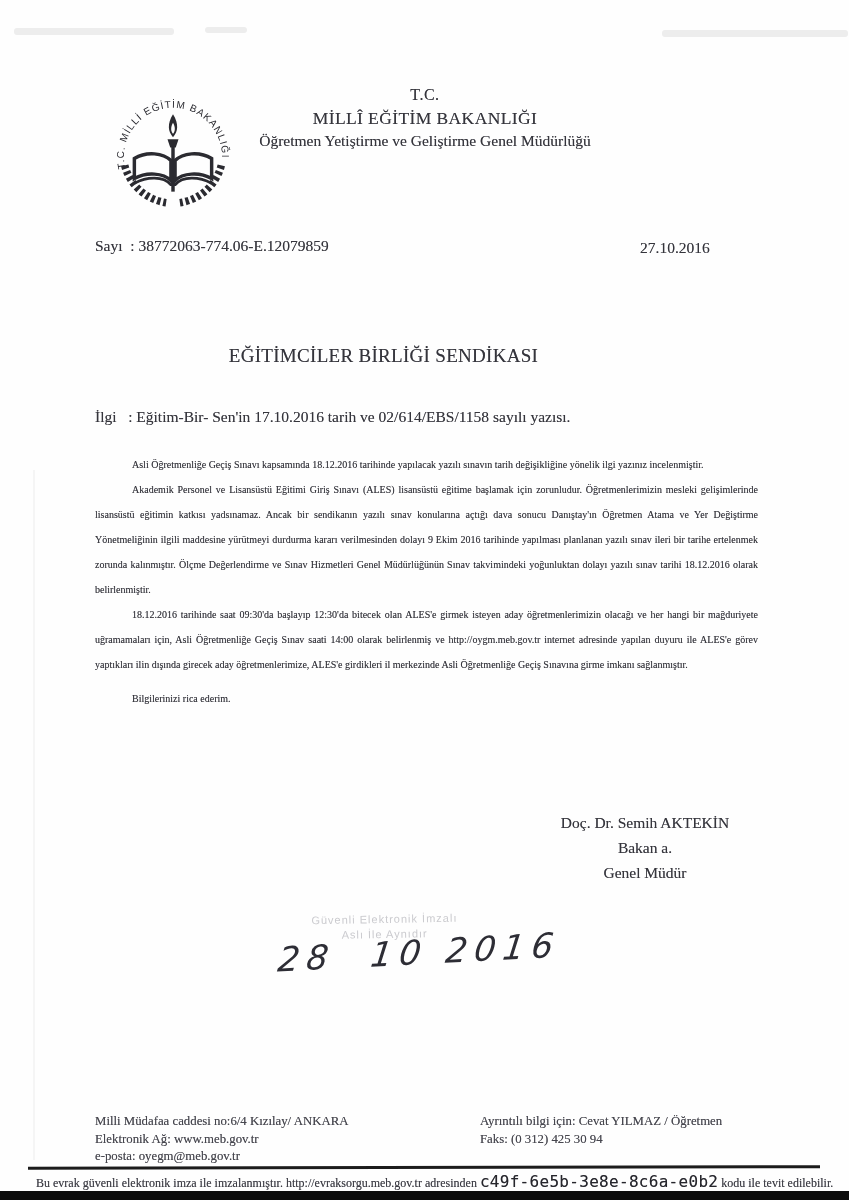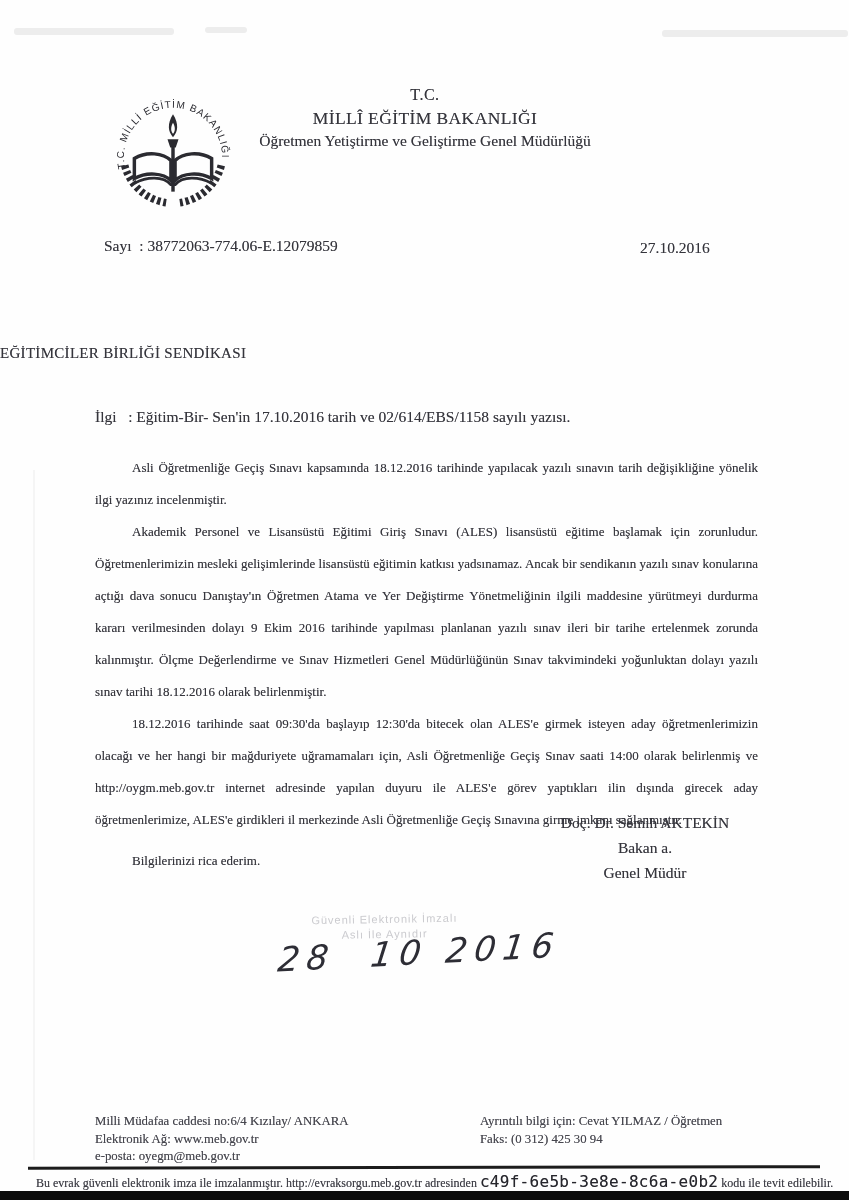--- a/index.html
+++ b/index.html
@@ -20,33 +20,33 @@
     background:rgba(70,70,80,.05); }
 
   
   .logo { position:absolute; left:98px; top:84px; width:150px; height:138px; }
   .header-text { position:absolute; left:225px; top:86px; width:400px; text-align:center; }
   .header-text .tc { font-size:16px; letter-spacing:.5px; }
   .header-text .ministry { font-size:17.5px; margin-top:4px; letter-spacing:.4px; }
   .header-text .directorate { font-size:15.5px; margin-top:3px; }
 
   
-  .meta-line { position:absolute; left:95px; font-size:15.5px; white-space:pre-wrap;margin-left:9px; }
+  .meta-line { position:absolute; left:95px; font-size:15.5px; white-space:pre-wrap; }
   .sayi-line { top:237px; }
   .konu-line { top:259px; }
   .doc-date { position:absolute; left:640px; top:239px; font-size:15.5px; }
 
-  .recipient { position:absolute; left:0; top:345px; width:767px; 
-    font-size:15px; letter-spacing:.3px; }
+  .recipient { position:absolute; left:0; top:345px; width:767px; text-align:center;
+    font-size:19px; letter-spacing:.3px; }
 
   .ilgi-line { position:absolute; left:95px; top:408px; font-size:15.5px; white-space:pre-wrap; }
 
   
   .body-block { position:absolute; left:95px; top:452px; width:663px; }
-  .body-block p { margin:0; font-size:13px; line-height:32px;
+  .body-block p { margin:0; font-size:10px; line-height:25px;
     text-align:justify; text-indent:37px; }
   .body-block p.closing { margin-top:9px; text-align:left; }
 
   
   .signature { position:absolute; left:500px; top:814px; width:290px; text-align:center;
     font-size:15.5px;font-family:Liberation Serif, serif; }
   .signature .line { margin-bottom:7px; }
 
   
   .stamp { position:absolute; left:292px; top:912px; width:185px; text-align:center;

